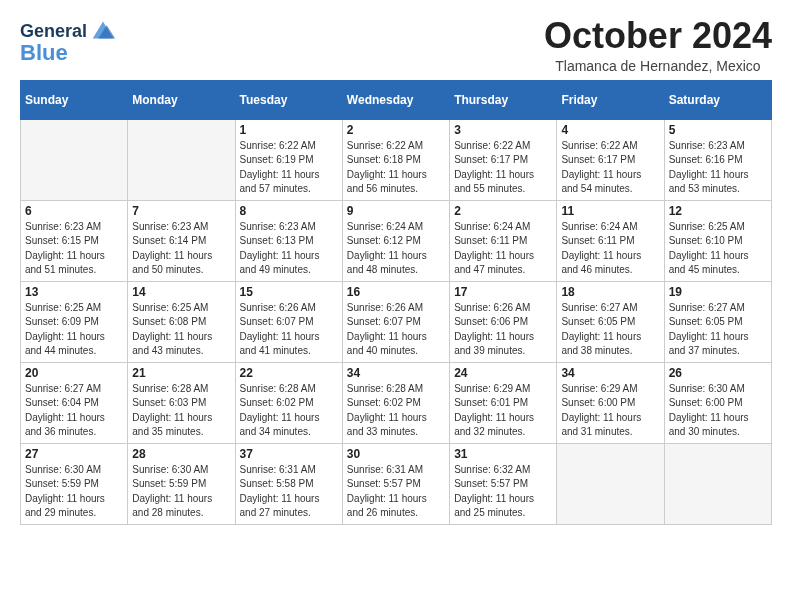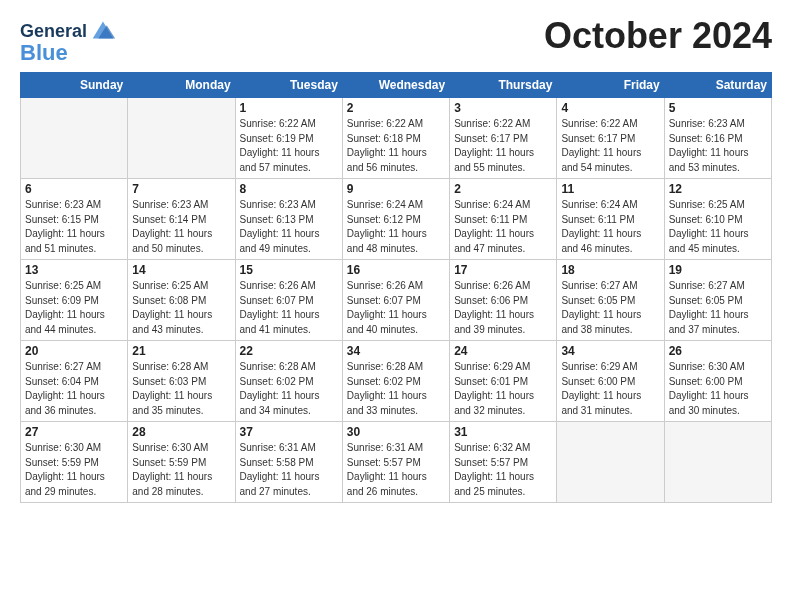--- a/index.html
+++ b/index.html
@@ -56,22 +56,22 @@
     .calendar {
       width: 100%;
       border-collapse: collapse;
       table-layout: fixed;
     }
     .calendar th {
       background: #2a6ab5;
       color: #fff;
       font-size: 12px;
       font-weight: bold;
-      padding: 5px 4px;
-      text-align: right;
+      padding: 12px 4px;
+      text-align: left;
       border: 1px solid #2a6ab5;
     }
     .calendar td {
       border: 1px solid #ccc;
       vertical-align: top;
       padding: 3px 4px;
       font-size: 9.5px;
       color: #222;
       height: 78px;
       background: #fff;
@@ -103,20 +103,21 @@
           <svg class="logo-icon" viewBox="0 0 30 30" xmlns="http://www.w3.org/2000/svg">
             <polygon points="4,24 15,6 26,24" fill="#4a90d9" opacity="0.85"></polygon>
             <polygon points="10,24 19,10 28,24" fill="#2a6ab5" opacity="0.7"></polygon>
           </svg>
         </div>
         <div style="font-size:22px;font-weight:bold;color:#4a90d9;margin-top:-4px;">Blue</div>
       </div>
     </div>
     <div class="title-block">
       <div class="month-title">October 2024</div>
+      <div class="location">Tlamanca de Hernandez, Mexico</div>
     </div>
   </div>
 
   <table class="calendar">
     <thead>
       <tr id="weekday-headers">
           <th>Sunday</th>
           <th>Monday</th>
           <th>Tuesday</th>
           <th>Wednesday</th>

